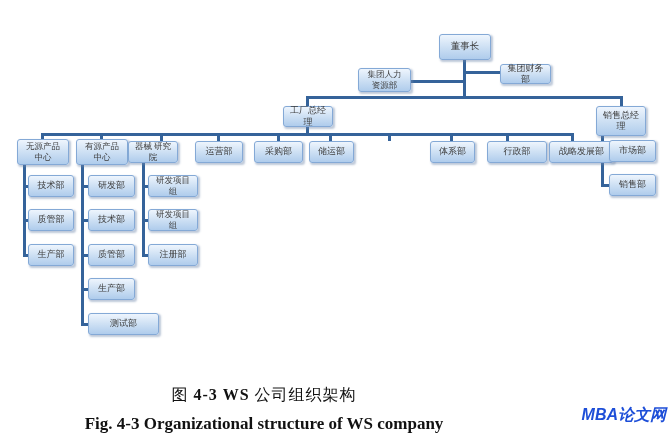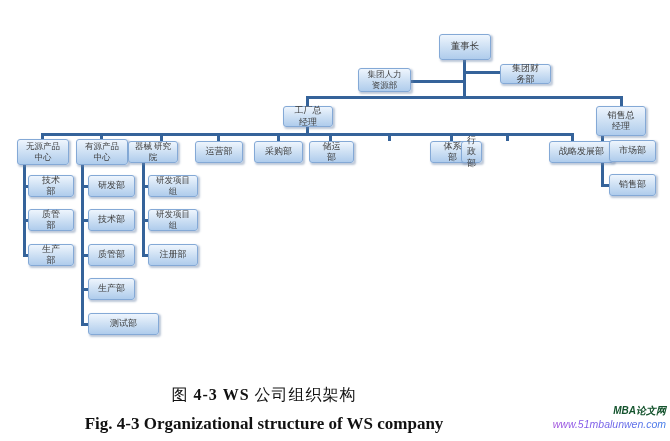--- a/index.html
+++ b/index.html
@@ -8,40 +8,40 @@
     font-family:"Liberation Serif","DejaVu Sans",serif;
   }
   
   .node{
     position:absolute;box-sizing:border-box;
     display:flex;align-items:center;justify-content:center;text-align:center;
     background:linear-gradient(180deg,#eef5fd 0%,#cfe1f4 48%,#afccec 100%);
     border:1px solid #84a9d6;border-radius:3px;
     box-shadow:1.5px 1.5px 2px rgba(110,135,170,0.45);
     font-size:9px;line-height:1.25;color:#3d3d3d;
-    padding:1px 9px;
+    padding:1px 3px;
   }
   .node.small{font-size:8.5px;padding:1px 5px;}
   .node.head{font-size:9.5px;}
   
   .ln{position:absolute;background:#35639a;}
   
   .cap-cn{
     position:absolute;left:0;top:385px;width:528px;text-align:center;
     font-size:16px;color:#111;letter-spacing:1px;
   }
   .cap-en{
     position:absolute;left:0;top:414px;width:528px;text-align:center;
     font-size:17px;font-weight:bold;color:#111;
   }
   .wm{
     position:absolute;right:4px;top:405px;width:200px;text-align:right;
     font-family:"Liberation Sans","DejaVu Sans",sans-serif;
   }
-  .wm-name{font-size:10px;font-weight:bold;font-style:italic;color:#14532d;line-height:1.25;}
+  .wm-name{font-size:16px;font-weight:bold;font-style:italic;color:#1d4ed8;line-height:1.25;}
   .wm-url{
     font-size:10.5px;font-style:italic;line-height:1.2;
     background:linear-gradient(90deg,#f0369e 0%,#8a52e8 55%,#3f7ae8 100%);
     -webkit-background-clip:text;background-clip:text;color:transparent;
   }
 </style>
 </head>
 <body>
 
 <div class="page">
@@ -92,21 +92,21 @@
   <div class="node" style="left:283px;top:106px;width:50px;height:21px">工厂总经理</div>
   <div class="node" style="left:596px;top:106px;width:50px;height:30px">销售总经理</div>
 
   <div class="node small" style="left:17px;top:139px;width:52px;height:26px">无源产品中心</div>
   <div class="node small" style="left:76px;top:139px;width:52px;height:26px">有源产品中心</div>
   <div class="node small" style="left:128px;top:141px;width:50px;height:22px">器械 研究院</div>
   <div class="node" style="left:195px;top:141px;width:48px;height:22px">运营部</div>
   <div class="node" style="left:254px;top:141px;width:49px;height:22px">采购部</div>
   <div class="node" style="left:309px;top:141px;width:45px;height:22px">储运部</div>
   <div class="node" style="left:430px;top:141px;width:45px;height:22px">体系部</div>
-  <div class="node" style="left:461px;top:141px;width:21px;height:22px">行政部</div>
+  <div class="node" style="left:487px;top:141px;width:60px;height:22px">行政部</div>
   <div class="node" style="left:549px;top:141px;width:65px;height:22px">战略发展部</div>
 
   <div class="node" style="left:28px;top:175px;width:46px;height:22px">技术部</div>
   <div class="node" style="left:28px;top:209px;width:46px;height:22px">质管部</div>
   <div class="node" style="left:28px;top:244px;width:46px;height:22px">生产部</div>
 
   <div class="node" style="left:88px;top:175px;width:47px;height:22px">研发部</div>
   <div class="node" style="left:88px;top:209px;width:47px;height:22px">技术部</div>
   <div class="node" style="left:88px;top:244px;width:47px;height:22px">质管部</div>
   <div class="node" style="left:88px;top:278px;width:47px;height:22px">生产部</div>
@@ -117,16 +117,15 @@
   <div class="node" style="left:148px;top:244px;width:50px;height:22px">注册部</div>
 
   <div class="node" style="left:609px;top:140px;width:47px;height:22px">市场部</div>
   <div class="node" style="left:609px;top:174px;width:47px;height:22px">销售部</div>
 
   <div class="cap-cn"><span>图 </span><b>4-3 WS </b><span>公司组织架构</span></div>
   <div class="cap-en">Fig. 4-3 Organizational structure of WS company</div>
 
   <div class="wm">
     <div class="wm-name">MBA论文网</div>
-    <div class="wm-url">www.51mbalunwen.com</div>
   </div>
 
 </div>
 
 </body></html>

